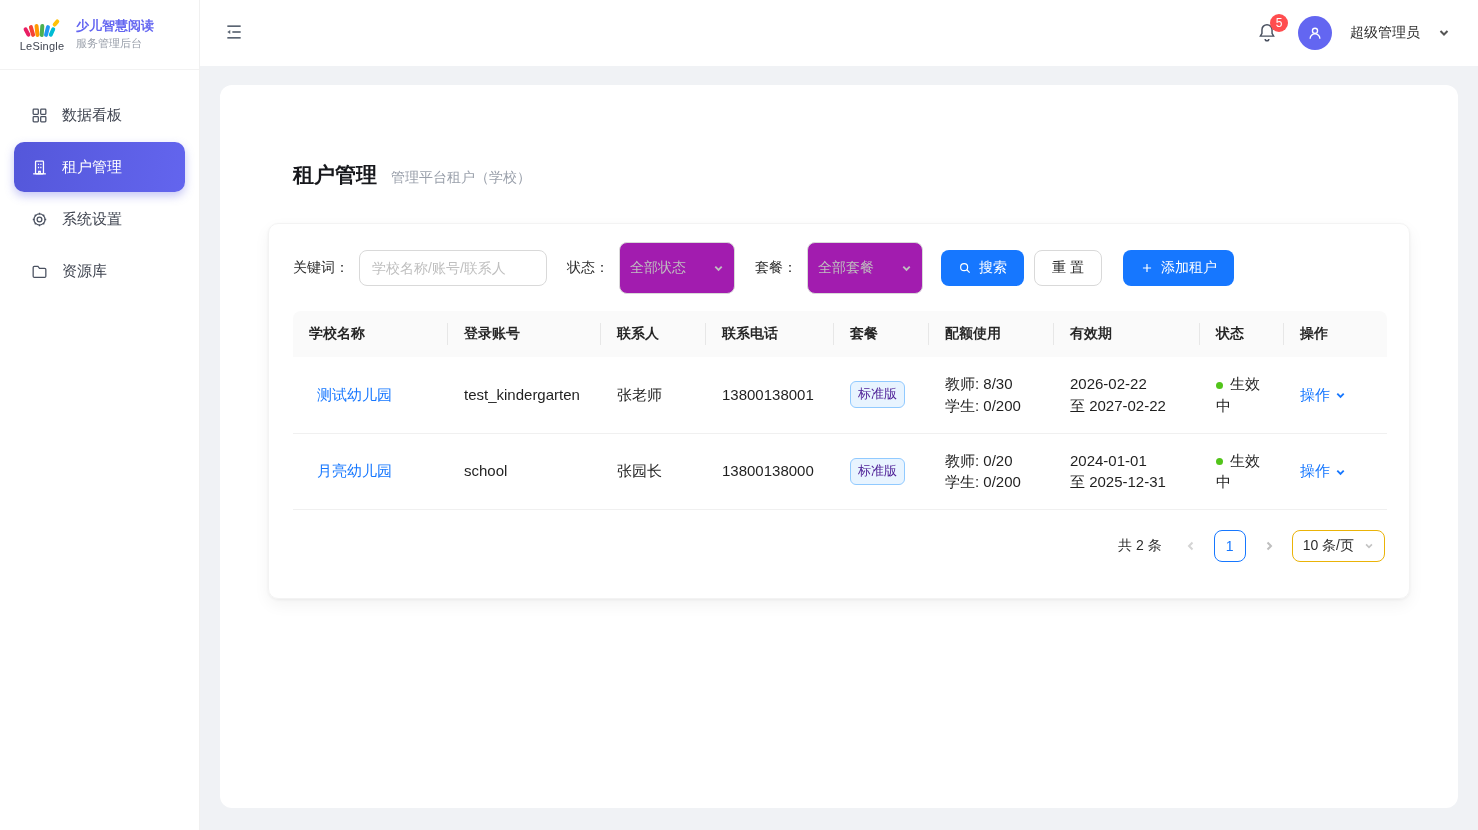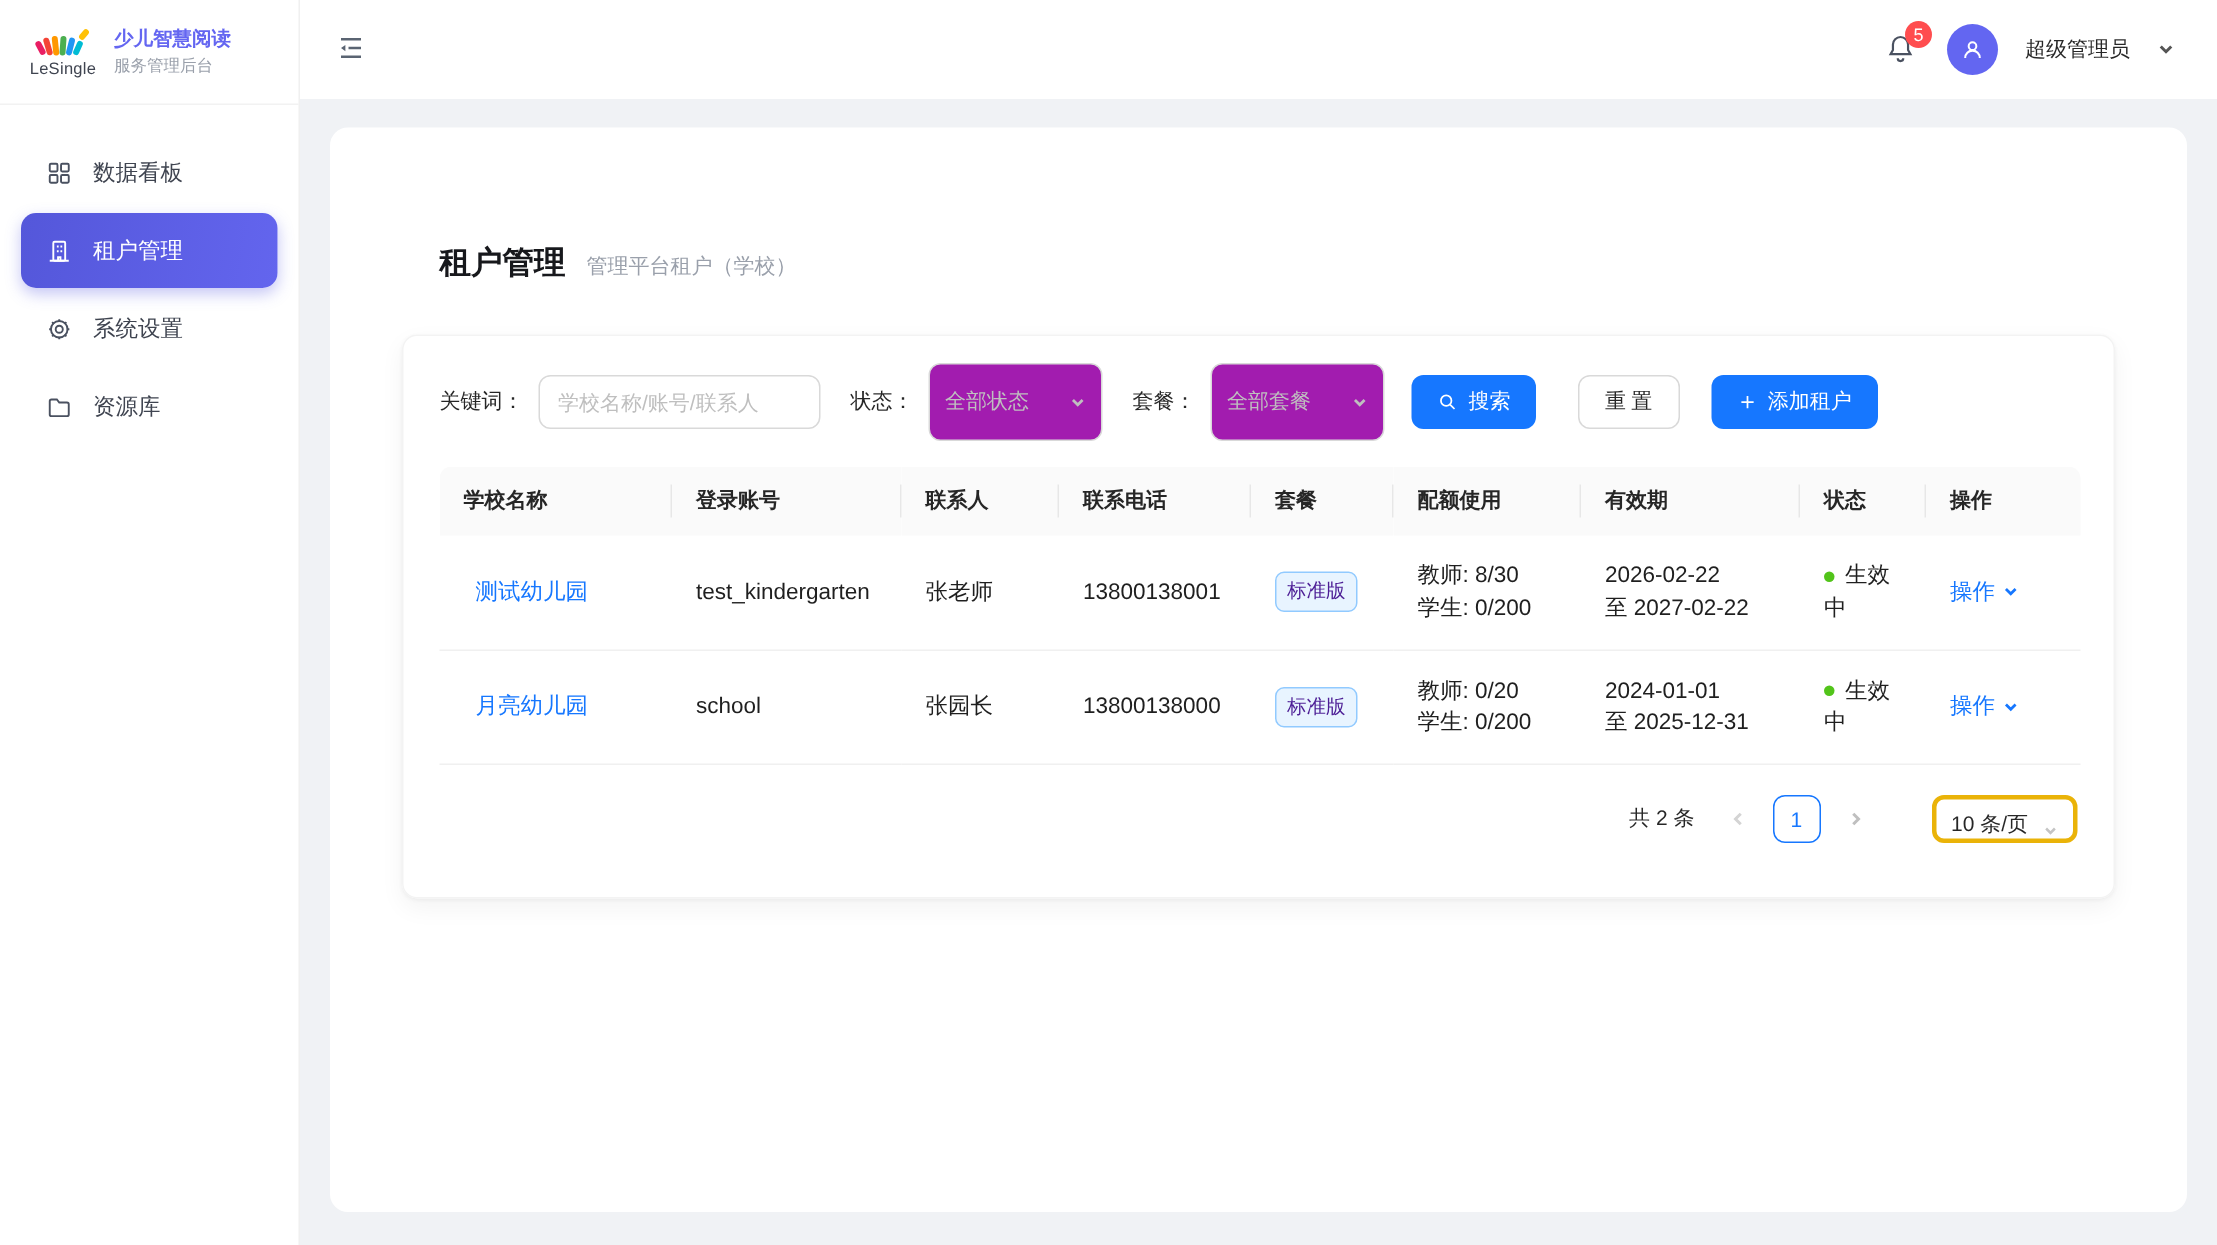--- a/index.html
+++ b/index.html
@@ -57,21 +57,21 @@
   .f-input { width:188px; height:36px; border:1px solid #d9d9d9; border-radius:8px; padding:0 12px; font-size:14px; font-family:inherit; color:rgba(0,0,0,.88); outline:none; }
   .f-input::placeholder { color:#bfbfbf; }
   .f-select { width:116px; height:52px; border:1px solid #d9d9d9; border-radius:8px; padding:0 10px; display:flex; align-items:center; justify-content:space-between; font-size:14px; color:#bfbfbf; cursor:pointer; background:#a21caf; }
   .f-select svg { width:11px; height:11px; stroke:#bfbfbf; fill:none; stroke-width:2; }
   .gap-l { margin-left:10px; }
   .btn { height:36px; border-radius:8px; border:none; font-size:14px; font-family:inherit; display:inline-flex; align-items:center; justify-content:center; gap:7px; cursor:pointer; padding:0 17px; }
   .btn-primary { background:#1677ff; color:#fff; }
   .btn-default { background:#fff; color:rgba(0,0,0,.85); border:1px solid #d9d9d9; }
   .btn svg { width:14px; height:14px; stroke:#fff; fill:none; stroke-width:2; }
   .btn-search { margin-left:8px; }
-  .btn-reset { margin-left:18px;font-family:Liberation Serif, serif; }
+  .btn-reset { margin-left:0; }
   .btn-add { margin-left:11px; }
   
   table { width:100%; border-collapse:collapse; table-layout:fixed; }
   th { background:#fafafa; text-align:left; font-size:14px; font-weight:bold; color:rgba(0,0,0,.85); padding:14px 16px; position:relative; }
   th:first-child { border-top-left-radius:8px; }
   th:last-child { border-top-right-radius:8px; }
   th:not(:last-child)::after { content:""; position:absolute; right:0; top:50%; transform:translateY(-50%); width:1px; height:22px; background:#e7e7e7; }
   td { padding:16px; font-size:15px; color:rgba(0,0,0,.88); border-bottom:1px solid #f0f0f0; vertical-align:middle; line-height:1.45; }
   td.first { padding-left:24px; }
   .link { color:#1677ff; cursor:pointer; text-decoration:none; }
@@ -81,21 +81,21 @@
   .action-cell { white-space:nowrap; }
   .action-cell svg { width:11px; height:11px; stroke:#1677ff; fill:none; stroke-width:2; margin-left:5px; vertical-align:middle; cursor:pointer; }
   
   .pager { display:flex; align-items:center; justify-content:flex-end; gap:9px; margin-top:20px; }
   .pager-total { font-size:14px; color:rgba(0,0,0,.85); margin-right:6px; }
   .pg-arrow { width:28px; height:32px; display:flex; align-items:center; justify-content:center; cursor:pointer; }
   .pg-arrow svg { width:12px; height:12px; fill:none; stroke-width:2; }
   .pg-arrow.disabled svg { stroke:#d4d4d4; }
   .pg-arrow.idle svg { stroke:#bfbfbf; }
   .pg-num { width:32px; height:32px; border:1px solid #1677ff; border-radius:8px; color:#1677ff; font-size:14px; display:flex; align-items:center; justify-content:center; cursor:pointer; }
-  .pg-size { height:32px; border:3px solid #eab308; border-radius:8px; padding:0 10px; display:flex; align-items:flex-end; gap:10px; font-size:14px; color:rgba(0,0,0,.85); cursor:pointer; background:#fff;margin-left:28px; }
+  .pg-size { height:32px; border:1px solid #eab308; border-radius:8px; padding:0 10px; display:flex; align-items:center; gap:10px; font-size:14px; color:rgba(0,0,0,.85); cursor:pointer; background:#fff; }
   .pg-size svg { width:10px; height:10px; stroke:#c4c4c4; fill:none; stroke-width:2; }
 </style>
 </head>
 <body>
 
 <aside class="sidebar">
   <div class="logo-block">
     <div class="logo-mark">
       <div class="logo-fan">
         <span class="b1"></span>

